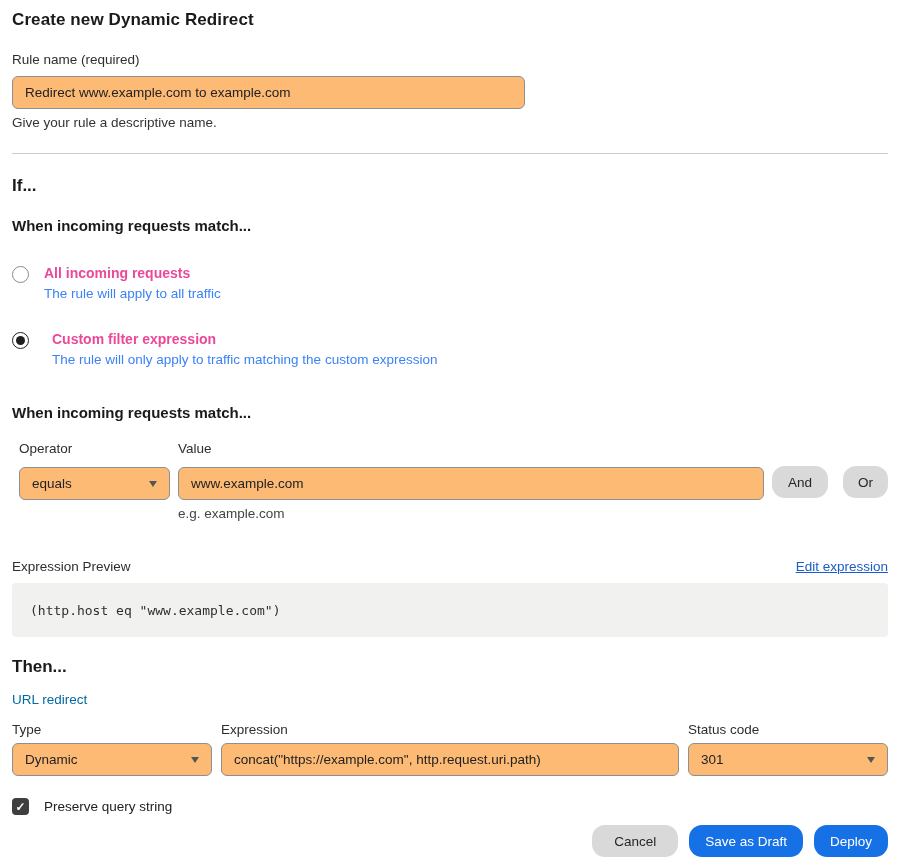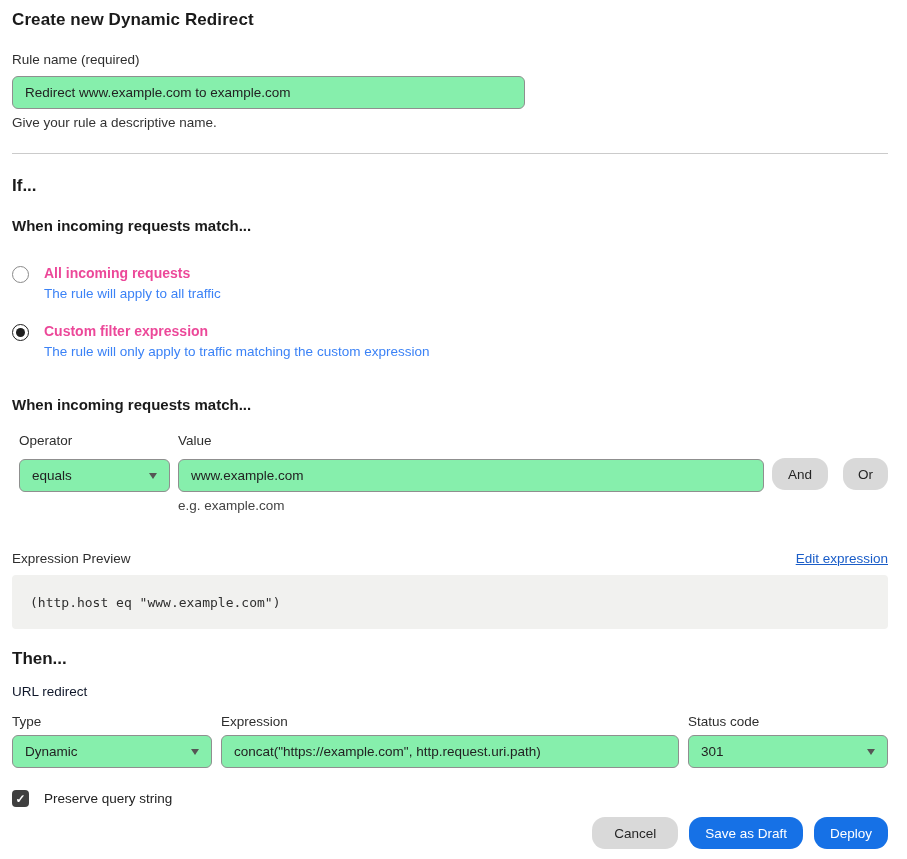--- a/index.html
+++ b/index.html
@@ -13,40 +13,40 @@
 
   h1.page-title { font-size: 17px; font-weight: 700; color: #1a1a1a; letter-spacing: 0.1px; }
 
   .field-label { font-size: 13.5px; color: #2e2e2e; }
   .help-text { font-size: 13.5px; color: #333333; margin-top: 6px; }
 
   .text-input, .select {
     height: 33px;
     border: 1px solid #8f8f8f;
     border-radius: 6px;
-    background: #86efac;
+    background: #fdba74;
     font-family: "Liberation Sans", sans-serif;
     font-size: 13.5px;
     color: #222222;
     padding: 0 12px;
     width: 100%;
     outline: none;
   }
   .rule-name-input { width: 513px; display: block; margin-top: 9px; }
 
   .divider { border: none; border-top: 1px solid #cbcbcb; margin-top: 23px; }
 
   h2.section-heading { font-size: 17px; font-weight: 700; color: #1a1a1a; margin-top: 22px; }
   h3.match-heading { font-size: 15px; font-weight: 700; color: #1a1a1a; margin-top: 21px; }
 
   .rule-name-block { margin-top: 22px; }
 
   
   .radio-row { display: flex; align-items: flex-start; margin-top: 31px; cursor: pointer; }
-  .radio-row.second { margin-top: 22px; }
+  .radio-row.second { margin-top: 30px; gap: 8px; }
   .radio {
     width: 17px; height: 17px; border-radius: 50%;
     border: 1.5px solid #8a8a8a; background: #fff;
     flex: 0 0 auto; margin-top: 1px;
     display: flex; align-items: center; justify-content: center;
   }
   .radio.selected { border-color: #1f1f1f; }
   .radio.selected::after {
     content: ""; width: 9px; height: 9px; border-radius: 50%; background: #1f1f1f;
   }
@@ -86,21 +86,21 @@
   .preview-header { display: flex; justify-content: space-between; align-items: flex-end; margin-top: 38px; }
   .preview-label { font-size: 13.5px; color: #2e2e2e; }
   .edit-link { font-size: 13.5px; color: #1a5dc8; text-decoration: underline; cursor: pointer; }
   .code-box {
     margin-top: 9px; height: 54px; background: #f1f1ef; border-radius: 4px;
     display: flex; align-items: center; padding: 0 18px;
   }
   .code-box code { font-family: "DejaVu Sans Mono", monospace; font-size: 13px; color: #2f2f2f; }
 
   
-  .subhead { font-size: 13.5px; color: #0f172a; margin-top: 15px; }
+  .subhead { font-size: 13.5px; color: #0369a1; margin-top: 15px; }
   .then-row { display: flex; align-items: flex-start; margin-top: 15px; }
   .type-col { width: 200px; flex: 0 0 auto; }
   .expr-col { flex: 1 1 auto; margin-left: 9px; }
   .status-col { width: 200px; flex: 0 0 auto; margin-left: 9px; }
   .then-row .field-label { margin-bottom: 6px; }
 
   
   .checkbox-row { display: flex; align-items: center; margin-top: 22px; cursor: pointer; }
   .checkbox {
     width: 17px; height: 17px; border-radius: 4px; background: #3f3f3f;

